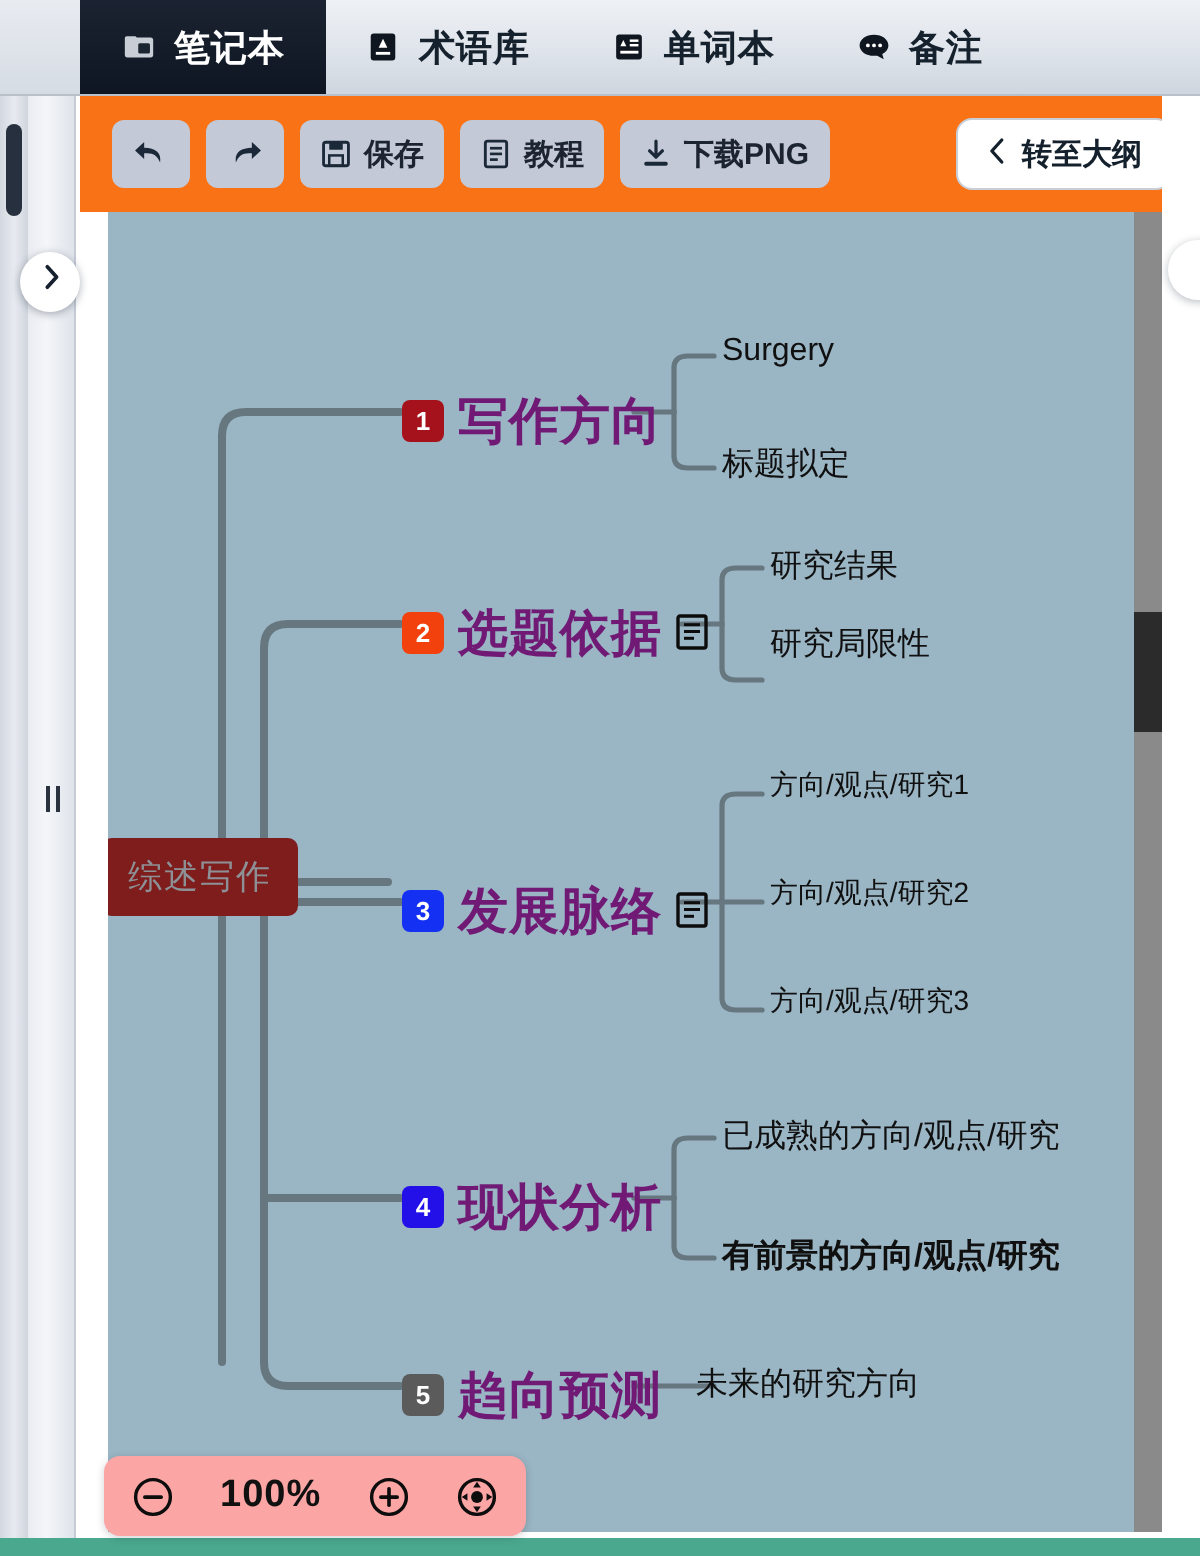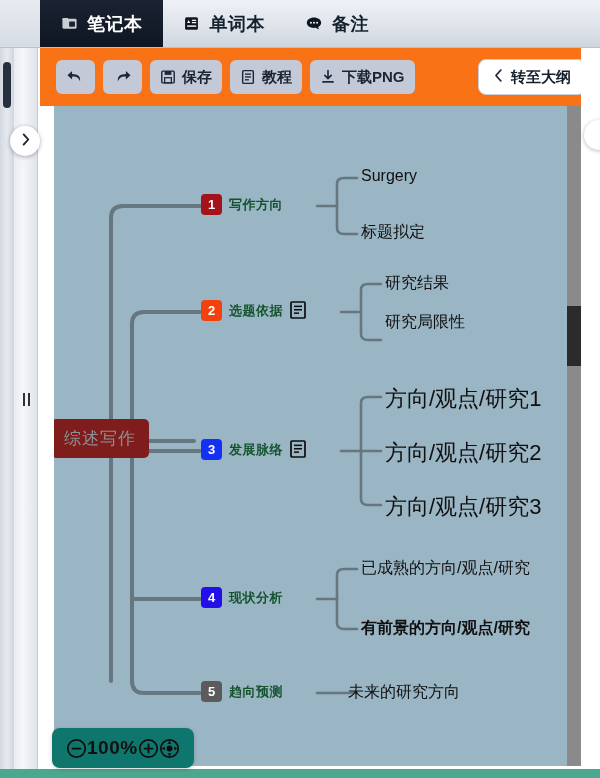--- a/index.html
+++ b/index.html
@@ -118,31 +118,31 @@
     position: absolute; background: #7f1d1d; color: #8d9196;
     font-size: 17px; font-weight: 400; border-radius: 5px;
     padding: 8px 13px; letter-spacing: 1px;
   }
   .badge {
     display: inline-flex; align-items: center; justify-content: center;
     width: 21px; height: 21px; border-radius: 4px;
     color: #ffffff; font-size: 13px; font-weight: 700;
     font-family: "Liberation Sans", sans-serif;
   }
-  .mtitle { font-size: 13px; font-weight: 700; color: #14532d; letter-spacing: .5px; }
+  .mtitle { font-size: 25px; font-weight: 700; color: #701a75; letter-spacing: .5px; }
   .note-icon { display: inline-flex; width: 17px; height: 19px; }
   .leaf { position: absolute; font-size: 16px; color: #101010; white-space: nowrap; }
-  .leaf.big { font-size: 22px; }
+  .leaf.big { font-size: 14px; }
   .leaf.lat { font-family: "Liberation Sans", sans-serif; }
 
   
   .zoomctl {
     position: absolute; left: 52px; top: 728px;
-    height: 40px; background: #0f766e; border-radius: 8px;
-    display: flex; align-items: center; gap: 0; padding: 0 14px;
+    height: 40px; background: #fca5a5; border-radius: 8px;
+    display: flex; align-items: center; gap: 23px; padding: 0 14px;
     box-shadow: 0 1px 4px rgba(0,0,0,.18); z-index: 7;
   }
   .zoomctl .zbtn { cursor: pointer; display: flex; align-items:center; }
   .zoomctl .zlevel { font-size: 19px; font-weight: 700; color: #111; letter-spacing: .5px; }
 </style>
 </head>
 <body>
 
 <div id="app">
 
@@ -153,20 +153,30 @@
       <span class="ticon">
         <svg viewBox="0 0 18 18" width="17" height="17">
           <rect x="1.5" y="4" width="15" height="10.5" rx="1.4" fill="#c9ced6"></rect>
           <path d="M1.5 5.2 L1.5 4.3 A1 1 0 0 1 2.5 3.3 L7.2 3.3 L8.6 5.2 Z" fill="#c9ced6"></path>
           <rect x="8.6" y="7" width="6.2" height="5.4" rx=".8" fill="#1b2431"></rect>
         </svg>
       </span>
       <span>笔记本</span>
     </div>
 
+    <div class="tab">
+      <span class="ticon">
+        <svg viewBox="0 0 18 18" width="17" height="17">
+          <rect x="2.5" y="1.8" width="13" height="14.4" rx="1.6" fill="#10161f"></rect>
+          <path d="M9 4.6 L11.3 9.4 L6.7 9.4 Z" fill="#ffffff"></path>
+          <rect x="5.2" y="11.6" width="7.6" height="1.5" fill="#ffffff"></rect>
+        </svg>
+      </span>
+      <span>术语库</span>
+    </div>
 
     <div class="tab">
       <span class="ticon">
         <svg viewBox="0 0 18 18" width="17" height="17">
           <rect x="2.2" y="2.4" width="13.6" height="13.2" rx="1.6" fill="#10161f"></rect>
           <path d="M6 5.3 L7.6 8.6 L4.4 8.6 Z" fill="#ffffff"></path>
           <rect x="9.4" y="5" width="4.6" height="1.3" fill="#ffffff"></rect>
           <rect x="9.4" y="7.4" width="4.6" height="1.3" fill="#ffffff"></rect>
           <rect x="4.4" y="11" width="9.6" height="1.5" fill="#ffffff"></rect>
         </svg>

